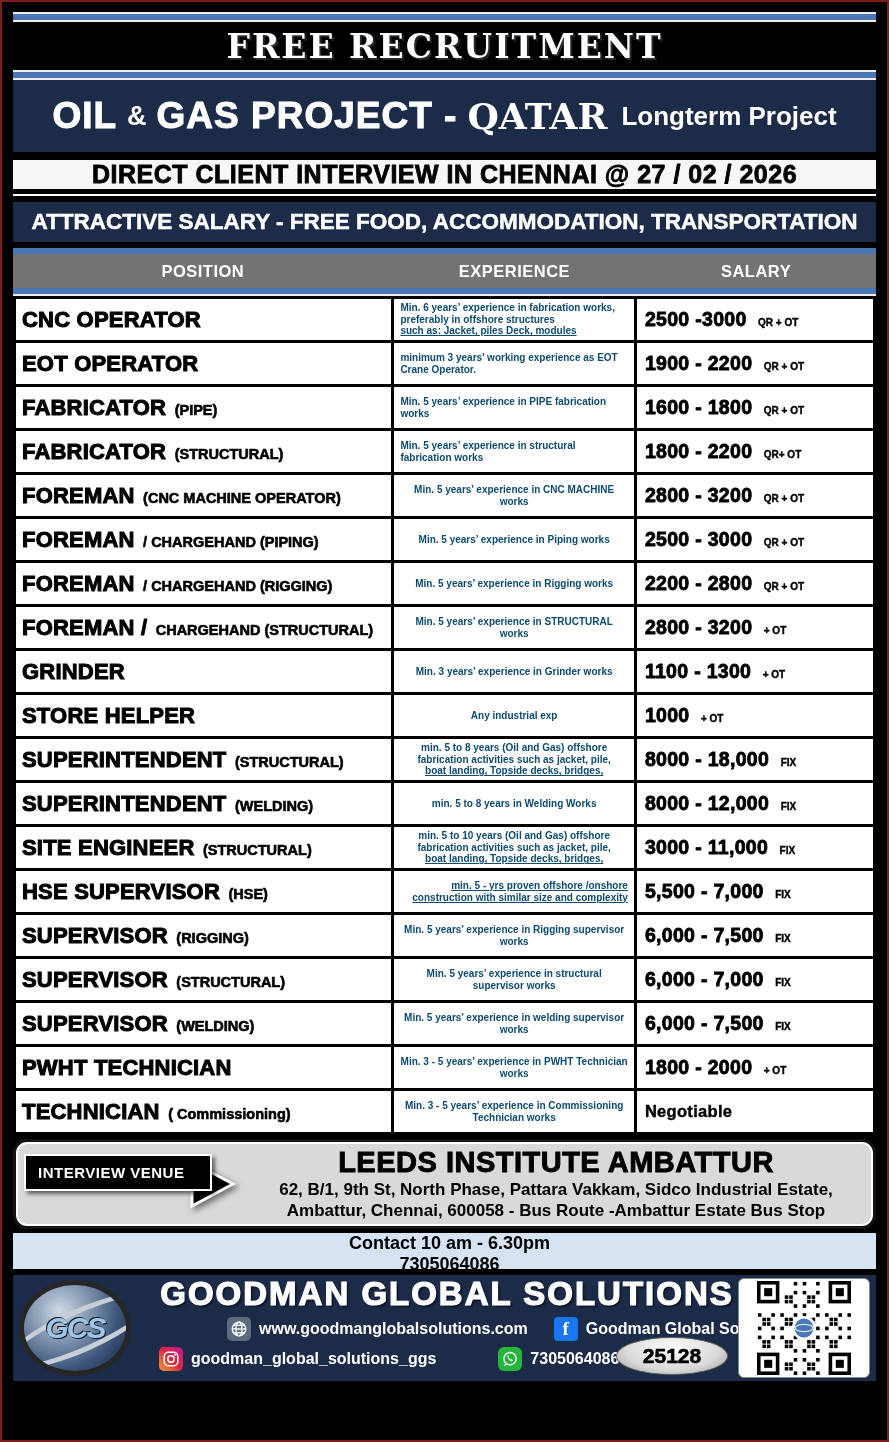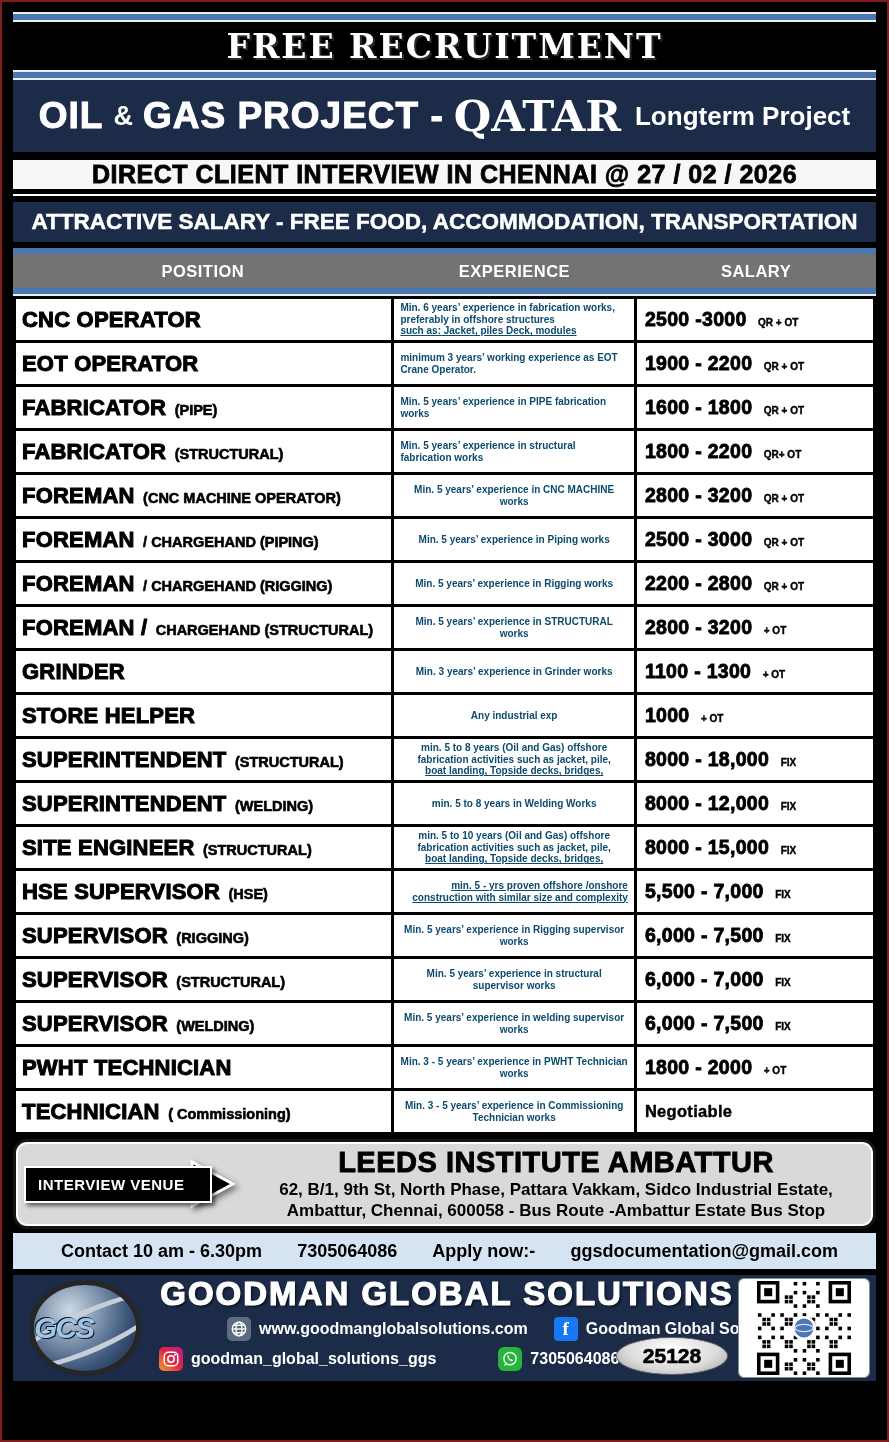--- a/index.html
+++ b/index.html
@@ -17,21 +17,21 @@
   .gap8{height:8px;}.gap6{height:6px;}.gap5{height:5px;}.gap4{height:4px;}.gap3{height:3px;}
 
   .free-band{height:48px;display:flex;align-items:center;justify-content:center;}
   .free-band span{
     color:#fff;font-family:"DejaVu Serif",serif;font-weight:bold;font-size:33px;
     letter-spacing:2px;text-shadow:2px 2px 0 #2a2a2a;
   }
   .title-band{height:72px;background:#1c2b48;display:flex;align-items:center;justify-content:center;gap:10px;color:#fff;}
   .title-band .t-main{font-size:37px;font-weight:bold;-webkit-text-stroke:1px #fff;letter-spacing:1px;}
   .title-band .t-amp{font-size:27px;font-weight:bold;}
-  .title-band .t-qatar{font-family:"DejaVu Serif",serif;font-size:43px;font-weight:bold;}
+  .title-band .t-qatar{font-family:"DejaVu Serif",serif;font-size:36px;font-weight:bold;}
   .title-band .t-tail{font-size:26px;font-weight:bold;margin-left:4px;}
 
   .direct-band{height:29px;background:#f7f7f7;display:flex;align-items:center;justify-content:center;}
   .direct-band span{font-size:25px;font-weight:bold;color:#000;-webkit-text-stroke:0.8px #000;letter-spacing:0.5px;}
   .attract-band{height:40px;background:#1c2b48;display:flex;align-items:center;justify-content:center;}
   .attract-band span{font-size:22.5px;font-weight:bold;color:#fff;-webkit-text-stroke:0.5px #fff;}
 
   .thead-band{height:34px;background:#737373;display:flex;align-items:center;color:#fff;}
   .thead-band .col{font-size:16.5px;font-weight:bold;text-align:center;letter-spacing:0.5px;}
   .col-pos{width:44%;}.col-exp{width:28.2%;}.col-sal{width:27.8%;}
@@ -46,42 +46,42 @@
   .exp-underline{display:block;text-decoration:underline;}
   td.sal-cell{padding:0 2px 0 8px;white-space:nowrap;}
   .sal-amount{font-size:19.5px;font-weight:bold;color:#000;-webkit-text-stroke:0.8px #000;letter-spacing:0.3px;}
   .sal-amount.small{font-size:16.5px;-webkit-text-stroke:0.4px #000;}
   .sal-suffix{font-size:10px;font-weight:bold;color:#000;-webkit-text-stroke:0.4px #000;margin-left:7px;}
 
   .venue-box{
     height:90px;background:#d9d9d9;border:3px solid #141414;border-radius:14px;
     box-shadow:inset 0 0 0 2px #fff;display:flex;align-items:center;padding:4px 10px 4px 8px;
   }
-  .venue-arrow{display:flex;align-items:center;flex:0 0 225px;position:relative;}
+  .venue-arrow{display:flex;align-items:flex-start;flex:0 0 225px;position:relative;}
   .arrow-bar{
     background:#000;border:2px solid #fff;box-shadow:3px 3px 4px rgba(0,0,0,0.55);
     color:#fff;font-size:15px;font-weight:bold;letter-spacing:0.5px;
     padding:8px 26px 8px 12px;white-space:nowrap;z-index:1;
   }
   .arrow-head{margin-left:-22px;filter:drop-shadow(3px 3px 3px rgba(0,0,0,0.5));}
   .venue-text{flex:1;text-align:center;}
   .venue-title{font-size:29px;font-weight:bold;color:#000;-webkit-text-stroke:0.9px #000;letter-spacing:0.5px;line-height:1.1;}
   .venue-addr{font-size:17px;font-weight:bold;color:#000;line-height:1.25;}
 
   .contact-bar{
     height:36px;background:#d5e3f3;display:flex;align-items:center;
-    padding:0 38px 0 48px;justify-content:space-between;
+    padding:0 38px 0 48px;justify-content:space-between;flex-direction:column;
   }
   .contact-bar span{font-size:18px;font-weight:bold;color:#000;}
 
   .footer{height:106px;background:#1c2b48;position:relative;color:#fff;}
   .ggs-logo{
-    position:absolute;left:16px;top:5px;width:112px;height:96px;border-radius:50%;
+    position:absolute;left:6px;top:5px;width:112px;height:96px;border-radius:50%;
     background:radial-gradient(circle at 35% 30%,#cfd9e6 0%,#7e93ad 35%,#3c557a 65%,#15233c 100%);
-    border:5px solid #262626;display:flex;align-items:center;overflow:hidden;
+    border:5px solid #262626;display:flex;align-items:center;justify-content:center;overflow:hidden;
   }
   .ggs-logo::before{
     content:"";position:absolute;width:150%;height:38%;border:5px solid #c7ced8;border-radius:50%;
     transform:rotate(-24deg);left:-25%;top:28%;
   }
   .ggs-logo span{
     position:relative;font-style:italic;font-weight:bold;font-size:30px;color:#9fc6e8;
     text-shadow:1px 1px 0 #0c1626,-1px -1px 0 #0c1626;letter-spacing:-2px;
   }
   .footer-main{margin-left:128px;width:612px;}
@@ -344,21 +344,21 @@
     <tr>
       <td class="pos-cell">
         <span class="pos-name">SITE ENGINEER</span>
         <span class="pos-sub">(STRUCTURAL)</span>
       </td>
       <td class="exp-cell" style="text-align: center;">
         <span class="exp-text">min. 5 to 10 years (Oil and Gas) offshore fabrication activities such as jacket, pile,</span>
         <span class="exp-underline">boat landing, Topside decks, bridges,</span>
       </td>
       <td class="sal-cell">
-        <span class="sal-amount">8000 - 15,000</span>
+        <span class="sal-amount">3000 - 11,000</span>
         <span class="sal-suffix">FIX</span>
       </td>
     </tr>
 
     <tr>
       <td class="pos-cell">
         <span class="pos-name">HSE SUPERVISOR</span>
         <span class="pos-sub">(HSE)</span>
       </td>
       <td class="exp-cell" style="text-align: right; text-decoration: underline;">

